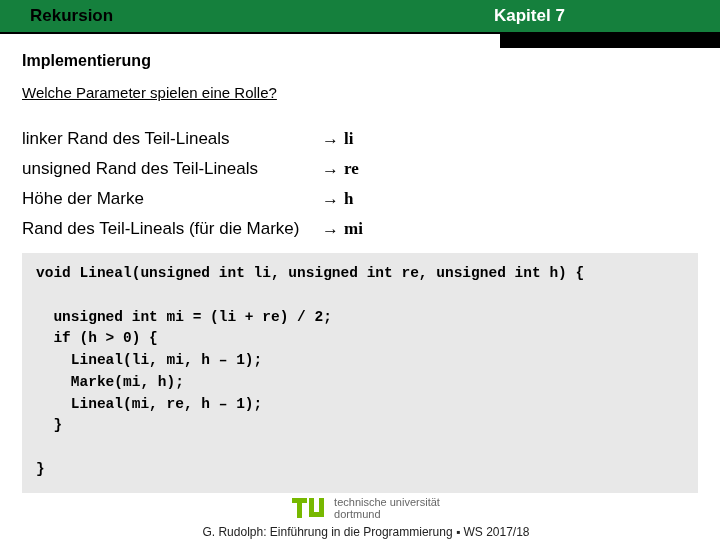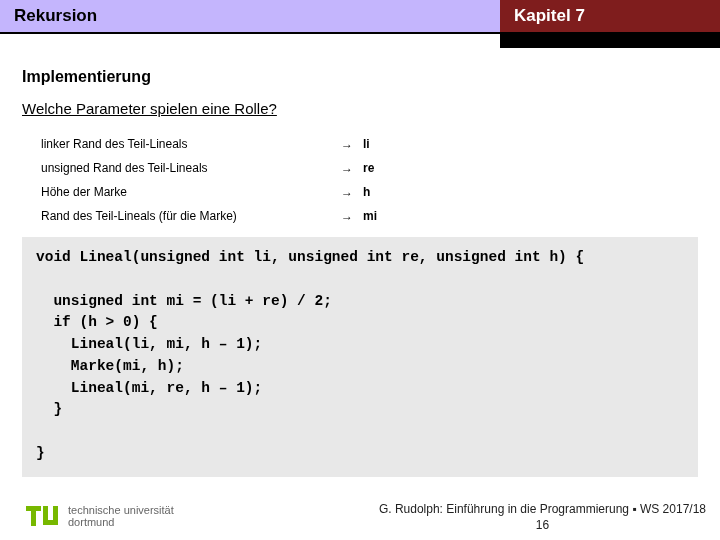--- a/index.html
+++ b/index.html
@@ -1,30 +1,30 @@
 <!DOCTYPE html>
 <html><head>
 <meta charset="utf-8">
 <style>
   * { margin: 0; padding: 0; box-sizing: border-box; }
   html, body { width: 720px; height: 540px; font-family: Arial, Helvetica, sans-serif; background: #fff; color: #000; }
   .slide { position: relative; width: 720px; height: 540px; }
   .header { display: flex; height: 34px; }
-  .header-left { flex: 1; background: #c4b5fd; border-bottom: 2px solid #000; display: flex; align-items: center; padding-left: 14px; font-weight: bold; font-size: 17px; }
-  .header-right { width: 220px; background: #7f1d1d; color: #fff; display: flex; align-items: center; padding-left: 14px; font-weight: bold; font-size: 17px; border-bottom: 2px solid #000; }
+  .header-left { flex: 1; background: #15803d; border-bottom: 2px solid #000; display: flex; align-items: center; padding-left: 30px; font-weight: bold; font-size: 17px; }
+  .header-right { width: 240px; background: #15803d; color: #fff; display: flex; align-items: center; padding-left: 14px; font-weight: bold; font-size: 17px; border-bottom: 2px solid #000; }
   .right-black { position: absolute; right: 0; top: 34px; width: 220px; height: 14px; background: #000; }
   .content { padding: 18px 22px 0 22px; }
-  .section-title { font-weight: bold; font-size: 16px; margin-bottom: 14px; margin-top: 16px; }
-  .question { font-size: 15px; text-decoration: underline; margin-bottom: 20px; }
-  .param-row { display: flex; align-items: flex-end; font-size: 12px; margin-bottom: 10px; margin-left: 19px; }
+  .section-title { font-weight: bold; font-size: 16px; margin-bottom: 14px; }
+  .question { font-size: 15px; text-decoration: underline; margin-bottom: 28px; }
+  .param-row { display: flex; align-items: flex-end; font-size: 17px; margin-bottom: 10px; }
   .param-desc { width: 300px; }
   .param-arrow { width: 22px; }
-  .param-var { font-family: Liberation Sans, sans-serif; font-weight: bold; }
+  .param-var { font-family: Liberation Serif, serif; font-weight: bold; }
   .code-block { background: #e8e8e8; margin: 14px 0 0 0; padding: 10px 25px 12px 14px; font-family: "Courier New", monospace; font-size: 14.5px; line-height: 1.5; white-space: pre; font-weight: bold; }
-  .footer { position: absolute; bottom: 0; left: 12px; right: 0; height: 46px; display: flex; align-items: center; justify-content: space-between; padding: 0 14px; }
+  .footer { position: absolute; bottom: 0; left: 12px; right: 0; height: 46px; display: flex; align-items: center; justify-content: space-between; padding: 0 14px; flex-direction: column; }
   .logo { display: flex; align-items: center; gap: 8px; }
   .logo-mark { position: relative; width: 34px; height: 30px; }
   .logo-text { font-size: 11px; color: #666; line-height: 1.05; }
   .credit { font-size: 12px; color: #222; text-align: center; line-height: 1.35; }
   .page-num { display: block; }
 </style>
 </head>
 <body>
 
 <div class="slide">

